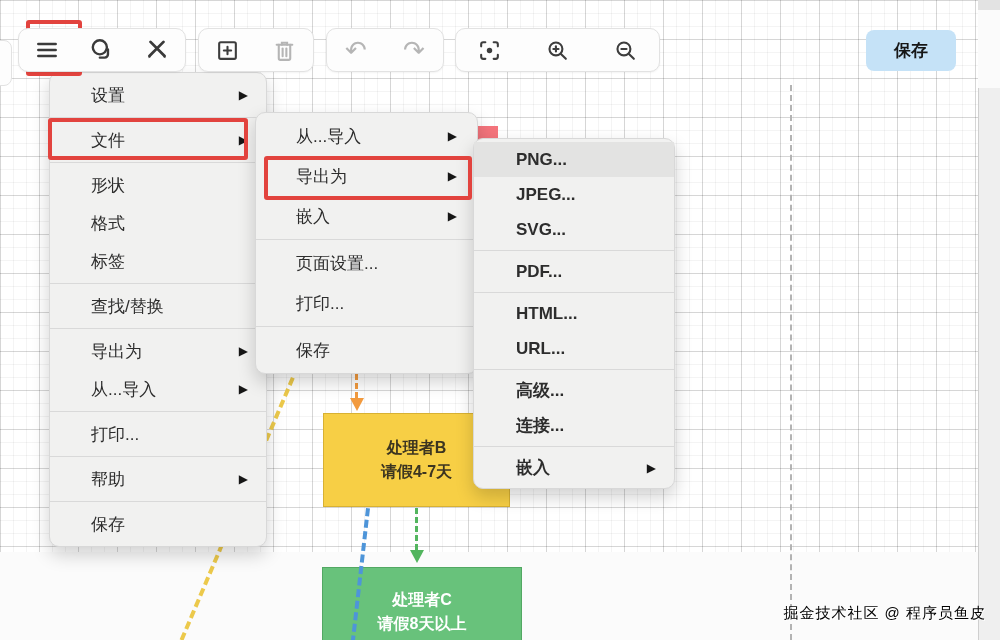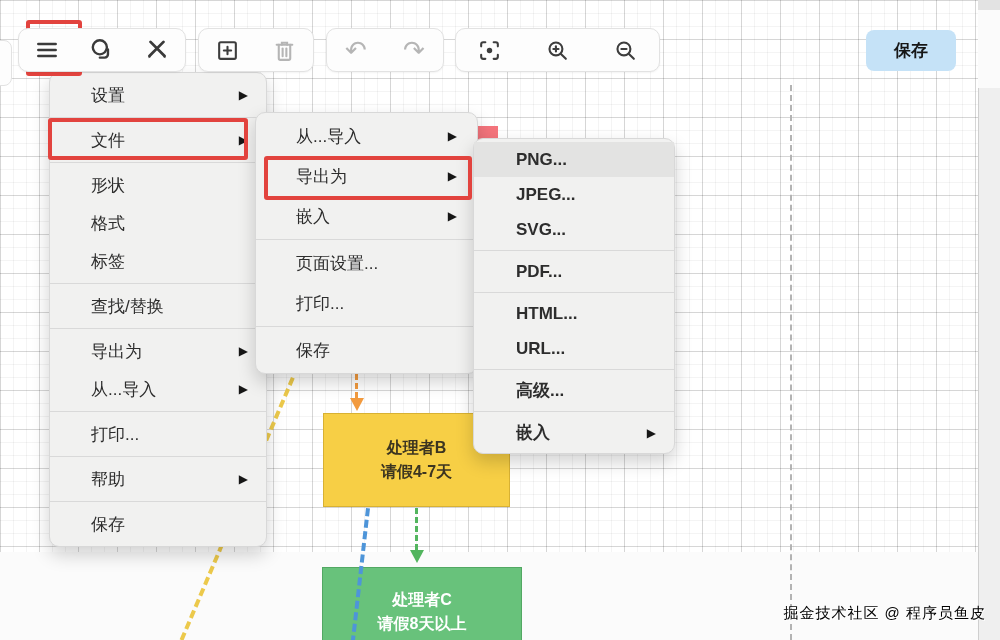--- a/index.html
+++ b/index.html
@@ -288,20 +288,23 @@
   <div class="mi">
     <span>HTML...</span>
   </div>
   <div class="mi">
     <span>URL...</span>
   </div>
   <div class="msep"></div>
   <div class="mi">
     <span>高级...</span>
   </div>
+  <div class="mi">
+    <span>连接...</span>
+  </div>
   <div class="msep"></div>
   <div class="mi">
     <span>嵌入</span>
     <span class="mi-arrow">▶</span>
   </div>
 </div>
 
 <div class="ann ann1"></div>
 <div class="ann ann2"></div>
 <div class="ann ann3"></div>

